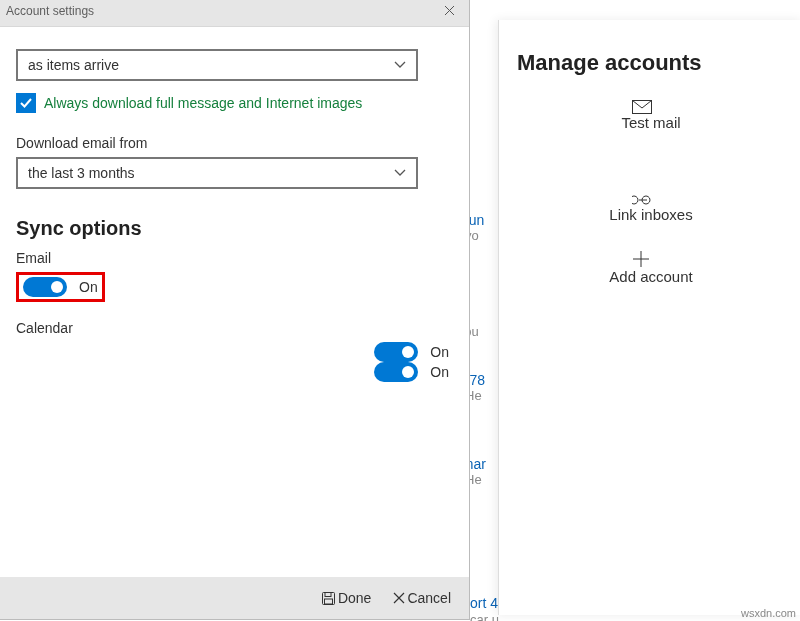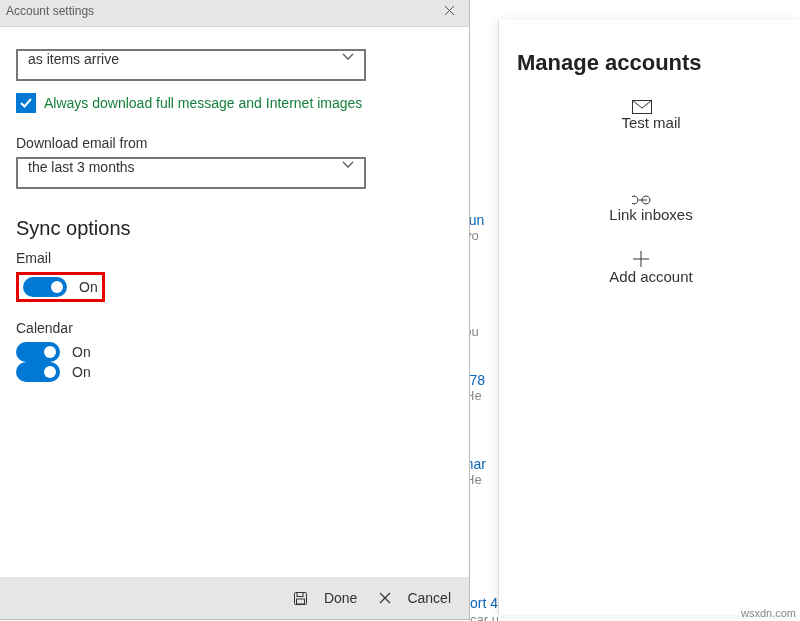--- a/index.html
+++ b/index.html
@@ -15,57 +15,57 @@
       justify-content: space-between; padding: 0 10px; border-bottom: 1px solid #d8d8d8;
     }
     .left-header-title { font-size: 12px; color: #5e5e5e; }
     .close-x { font-size: 14px; color: #5e5e5e; cursor: pointer; padding: 0 4px; }
 
     .left-body { padding: 22px 20px 0 20px; }
     .page-title { font-size: 23px; font-weight: 400; color: #222; margin-bottom: 12px; }
 
     .field-label { font-size: 14px; color: #333; margin-bottom: 6px; margin-top: 2px; }
     .select-box {
-      width: 350px; height: 32px; border: 2px solid #777; background: #fff;
-      display: flex; align-items: flex-start; justify-content: space-between;
+      width: 402px; height: 32px; border: 2px solid #777; background: #fff;
+      display: flex; align-items: center; justify-content: space-between;
       padding: 0 10px; cursor: pointer; margin-bottom: 12px;
     }
     .select-box span { font-size: 14px; color: #333; }
     .chev { width: 12px; height: 12px; }
 
     .check-row { display: flex; align-items: center; margin-bottom: 22px; }
     .checkbox {
       width: 20px; height: 20px; background: #0078d4; display: flex;
       align-items: center; justify-content: center; margin-right: 8px; cursor: pointer;
     }
     .check-label { font-size: 14px; color: #15803d; }
 
-    .section-title { font-size: 20px; font-weight: 400; color: #222; margin-top: 28px; margin-bottom: 10px; }
+    .section-title { font-size: 20px; font-weight: 700; color: #222; margin-top: 28px; margin-bottom: 10px; }
     .toggle-label { font-size: 14px; color: #333; margin-top: 8px; margin-bottom: 6px; }
-    .toggle-row { display: flex; align-items: center; }
+    .toggle-row { display: flex; align-items: center; justify-content: flex-end; }
     .toggle {
       width: 44px; height: 20px; background: #0078d4; border-radius: 10px;
       position: relative; cursor: pointer;
     }
     .toggle-knob {
       width: 12px; height: 12px; background: #fff; border-radius: 50%;
       position: absolute; right: 4px; top: 4px;
     }
     .toggle-state { font-size: 14px; color: #333; margin-left: 12px; }
 
     .highlight-box { border: 3px solid #e60000; padding: 2px 4px; display: inline-flex; align-items: center; }
 
     
     .bottom-bar {
       position: absolute; bottom: 0; left: 0; right: 0; height: 42px;
       background: #e6e6e6; display: flex; align-items: center; justify-content: flex-end;
       padding-right: 12px; gap: 10px;
     }
     .bar-btn {
-      display: flex; align-items: center; gap: 16px; font-size: 14px; color: #333;
+      display: flex; align-items: center; gap: 2px; font-size: 14px; color: #333;
       cursor: pointer; padding: 4px 6px;
     }
 
     
     .mid-bg {
       position: absolute; left: 447px; top: 30px; width: 52px; color: #5e5e5e;
       font-size: 14px; overflow: hidden;
     }
     .mid-row { height: 54px; display: flex; flex-direction: column; justify-content: center; white-space: nowrap; }
     .mid-blue { color: #0a63b5; }

